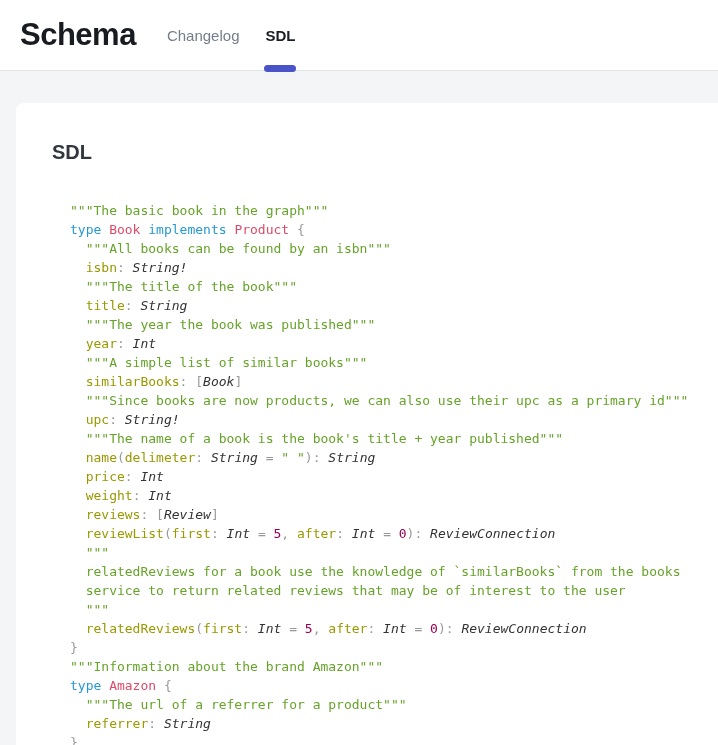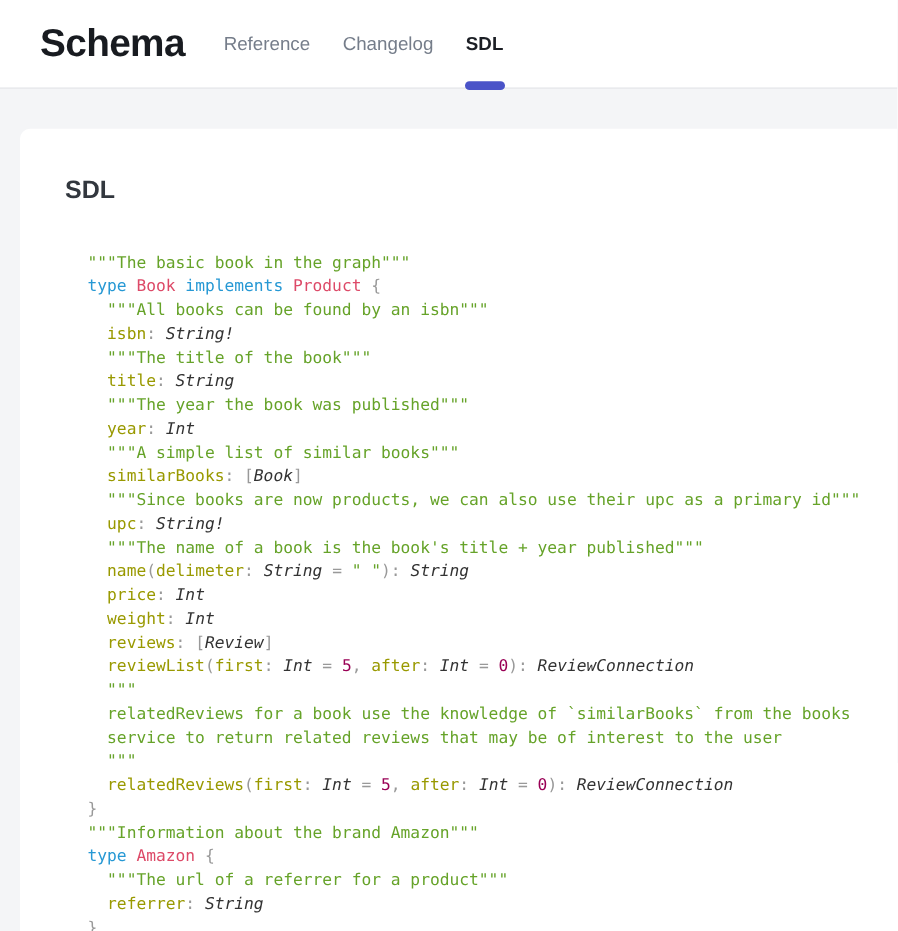--- a/index.html
+++ b/index.html
@@ -8,21 +8,21 @@
     font-family:"Liberation Sans", sans-serif;
     background:#f4f5f7;
   }
   .header {
     position:relative;
     height:71px;
     background:#ffffff;
     border-bottom:1px solid #e2e4e8;
     display:flex;
     align-items:center;
-    padding-left:32px;
+    padding-left:20px;
   }
   .page-title {
     font-size:31px;
     font-weight:700;
     color:#181b20;
     letter-spacing:-0.5px;
   }
   .tabs {
     display:flex;
     height:100%;
@@ -83,21 +83,20 @@
   .pun  { color:var(--punctuation, #999999); }
   .num  { color:var(--number, #990055); }
   .pln  { color:var(--plain, #333333);font-style:italic; }
 </style>
 </head>
 <body>
 
 <div class="header">
   <h1 class="page-title">Schema</h1>
   <nav class="tabs">
-    <div class="tab">Reference</div>
     <div class="tab">Changelog</div>
     <div class="tab active">SDL</div>
   </nav>
 </div>
 
 <div class="main">
   <div class="card">
     <h2 class="card-heading">SDL</h2>
     <pre class="code"><div class="line"><span class="doc">"""The basic book in the graph"""</span></div><div class="line"><span class="kw">type</span><span class="pln"> </span><span class="cn">Book</span><span class="pln"> </span><span class="kw">implements</span><span class="pln"> </span><span class="cn">Product</span><span class="pln"> </span><span class="pun">{</span></div><div class="line"><span class="pln">  </span><span class="doc">"""All books can be found by an isbn"""</span></div><div class="line"><span class="pln">  </span><span class="attr">isbn</span><span class="pun">:</span><span class="pln"> String!</span></div><div class="line"><span class="pln">  </span><span class="doc">"""The title of the book"""</span></div><div class="line"><span class="pln">  </span><span class="attr">title</span><span class="pun">:</span><span class="pln"> String</span></div><div class="line"><span class="pln">  </span><span class="doc">"""The year the book was published"""</span></div><div class="line"><span class="pln">  </span><span class="attr">year</span><span class="pun">:</span><span class="pln"> Int</span></div><div class="line"><span class="pln">  </span><span class="doc">"""A simple list of similar books"""</span></div><div class="line"><span class="pln">  </span><span class="attr">similarBooks</span><span class="pun">:</span><span class="pln"> </span><span class="pun">[</span><span class="pln">Book</span><span class="pun">]</span></div><div class="line"><span class="pln">  </span><span class="doc">"""Since books are now products, we can also use their upc as a primary id"""</span></div><div class="line"><span class="pln">  </span><span class="attr">upc</span><span class="pun">:</span><span class="pln"> String!</span></div><div class="line"><span class="pln">  </span><span class="doc">"""The name of a book is the book's title + year published"""</span></div><div class="line"><span class="pln">  </span><span class="attr">name</span><span class="pun">(</span><span class="attr">delimeter</span><span class="pun">:</span><span class="pln"> String </span><span class="pun">=</span><span class="pln"> </span><span class="doc">" "</span><span class="pun">):</span><span class="pln"> String</span></div><div class="line"><span class="pln">  </span><span class="attr">price</span><span class="pun">:</span><span class="pln"> Int</span></div><div class="line"><span class="pln">  </span><span class="attr">weight</span><span class="pun">:</span><span class="pln"> Int</span></div><div class="line"><span class="pln">  </span><span class="attr">reviews</span><span class="pun">:</span><span class="pln"> </span><span class="pun">[</span><span class="pln">Review</span><span class="pun">]</span></div><div class="line"><span class="pln">  </span><span class="attr">reviewList</span><span class="pun">(</span><span class="attr">first</span><span class="pun">:</span><span class="pln"> Int </span><span class="pun">=</span><span class="pln"> </span><span class="num">5</span><span class="pun">,</span><span class="pln"> </span><span class="attr">after</span><span class="pun">:</span><span class="pln"> Int </span><span class="pun">=</span><span class="pln"> </span><span class="num">0</span><span class="pun">):</span><span class="pln"> ReviewConnection</span></div><div class="line"><span class="pln">  </span><span class="doc">"""</span></div><div class="line"><span class="pln">  </span><span class="doc">relatedReviews for a book use the knowledge of `similarBooks` from the books</span></div><div class="line"><span class="pln">  </span><span class="doc">service to return related reviews that may be of interest to the user</span></div><div class="line"><span class="pln">  </span><span class="doc">"""</span></div><div class="line"><span class="pln">  </span><span class="attr">relatedReviews</span><span class="pun">(</span><span class="attr">first</span><span class="pun">:</span><span class="pln"> Int </span><span class="pun">=</span><span class="pln"> </span><span class="num">5</span><span class="pun">,</span><span class="pln"> </span><span class="attr">after</span><span class="pun">:</span><span class="pln"> Int </span><span class="pun">=</span><span class="pln"> </span><span class="num">0</span><span class="pun">):</span><span class="pln"> ReviewConnection</span></div><div class="line"><span class="pun">}</span></div><div class="line"><span class="doc">"""Information about the brand Amazon"""</span></div><div class="line"><span class="kw">type</span><span class="pln"> </span><span class="cn">Amazon</span><span class="pln"> </span><span class="pun">{</span></div><div class="line"><span class="pln">  </span><span class="doc">"""The url of a referrer for a product"""</span></div><div class="line"><span class="pln">  </span><span class="attr">referrer</span><span class="pun">:</span><span class="pln"> String</span></div><div class="line"><span class="pun">}</span></div></pre>
   </div>

